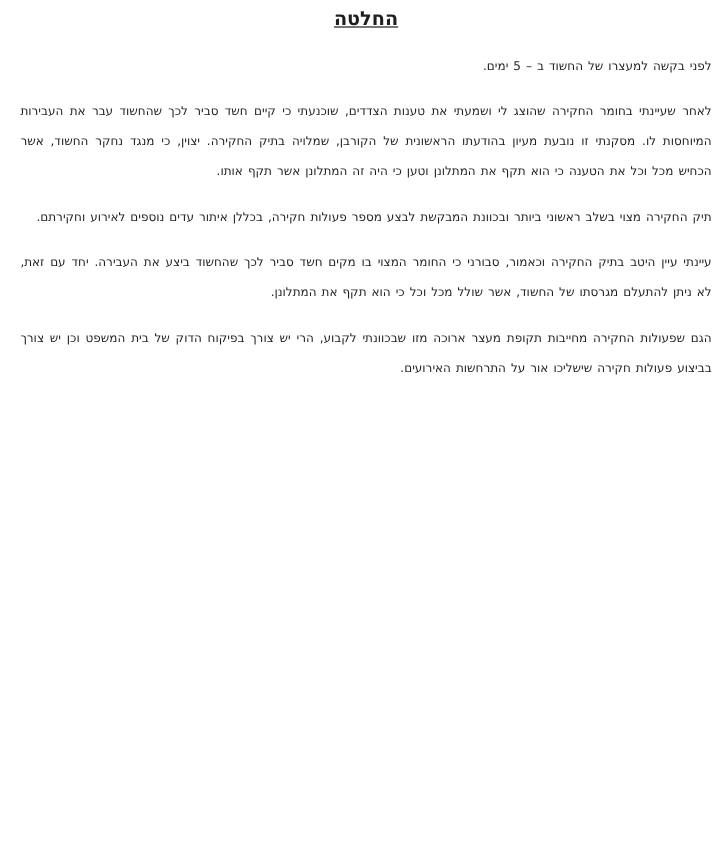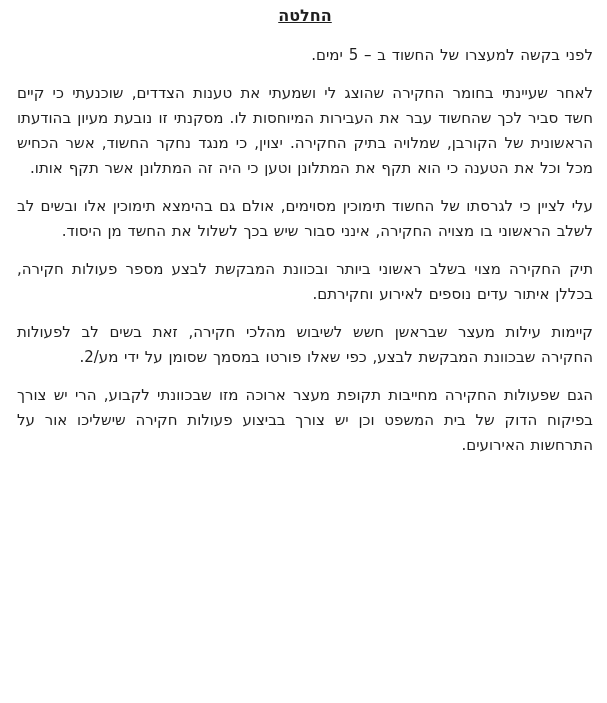--- a/index.html
+++ b/index.html
@@ -21,41 +21,40 @@
   }
   .doc-title {
     text-align: center;
     font-size: 16px;
     font-weight: bold;
     text-decoration: underline;
     margin: 0 0 16px 0;
     line-height: 22px;
   }
   .doc-paragraph {
-    font-size: 15px;
+    font-size: 10px;
     line-height: 25px;
     text-align: justify;
     text-justify: inter-word;
     margin: 0 0 13px 0;
     word-spacing: 1px;
   }
 </style>
 </head>
 <body>
 
 <div class="page">
   <h1 class="doc-title">החלטה</h1>
 
   <p class="doc-paragraph">לפני בקשה למעצרו של החשוד ב – 5 ימים.</p>
 
 
   <p class="doc-paragraph">לאחר שעיינתי בחומר החקירה שהוצג לי ושמעתי את טענות הצדדים, שוכנעתי כי קיים חשד סביר לכך שהחשוד עבר את העבירות המיוחסות לו. מסקנתי זו נובעת מעיון בהודעתו הראשונית של הקורבן, שמלויה בתיק החקירה.  יצוין, כי מנגד נחקר החשוד, אשר הכחיש מכל  וכל את הטענה כי הוא תקף את המתלונן וטען כי היה זה המתלונן אשר תקף אותו.</p>
 
-  <p class="doc-paragraph">עלי לציין כי לגרסתו של החשוד תימוכין מסוימים, אולם גם בהימצא תימוכין אלו ובשים לב לשלב הראשוני בו מצויה החקירה, אינני סבור שיש בכך לשלול את החשד מן היסוד.</p>
 
 
   <p class="doc-paragraph">תיק החקירה מצוי בשלב ראשוני ביותר ובכוונת המבקשת לבצע מספר פעולות חקירה, בכללן איתור עדים נוספים לאירוע  וחקירתם.</p>
 
+  <p class="doc-paragraph">עיינתי עיין היטב בתיק החקירה וכאמור, סבורני כי  החומר המצוי בו מקים חשד סביר לכך שהחשוד ביצע את העבירה. יחד עם זאת, לא ניתן להתעלם מגרסתו של החשוד, אשר שולל מכל וכל כי הוא תקף את המתלונן.</p>
 
-  <p class="doc-paragraph">קיימות עילות מעצר שבראשן חשש לשיבוש מהלכי חקירה, זאת בשים לב לפעולות החקירה שבכוונת המבקשת לבצע, כפי שאלו פורטו במסמך שסומן על ידי מע/2.</p>
 
   <p class="doc-paragraph">הגם שפעולות החקירה מחייבות תקופת מעצר ארוכה מזו שבכוונתי לקבוע, הרי יש צורך בפיקוח הדוק של בית המשפט וכן יש צורך בביצוע פעולות חקירה שישליכו אור על התרחשות האירועים.</p>
 </div>
 
 </body></html>

